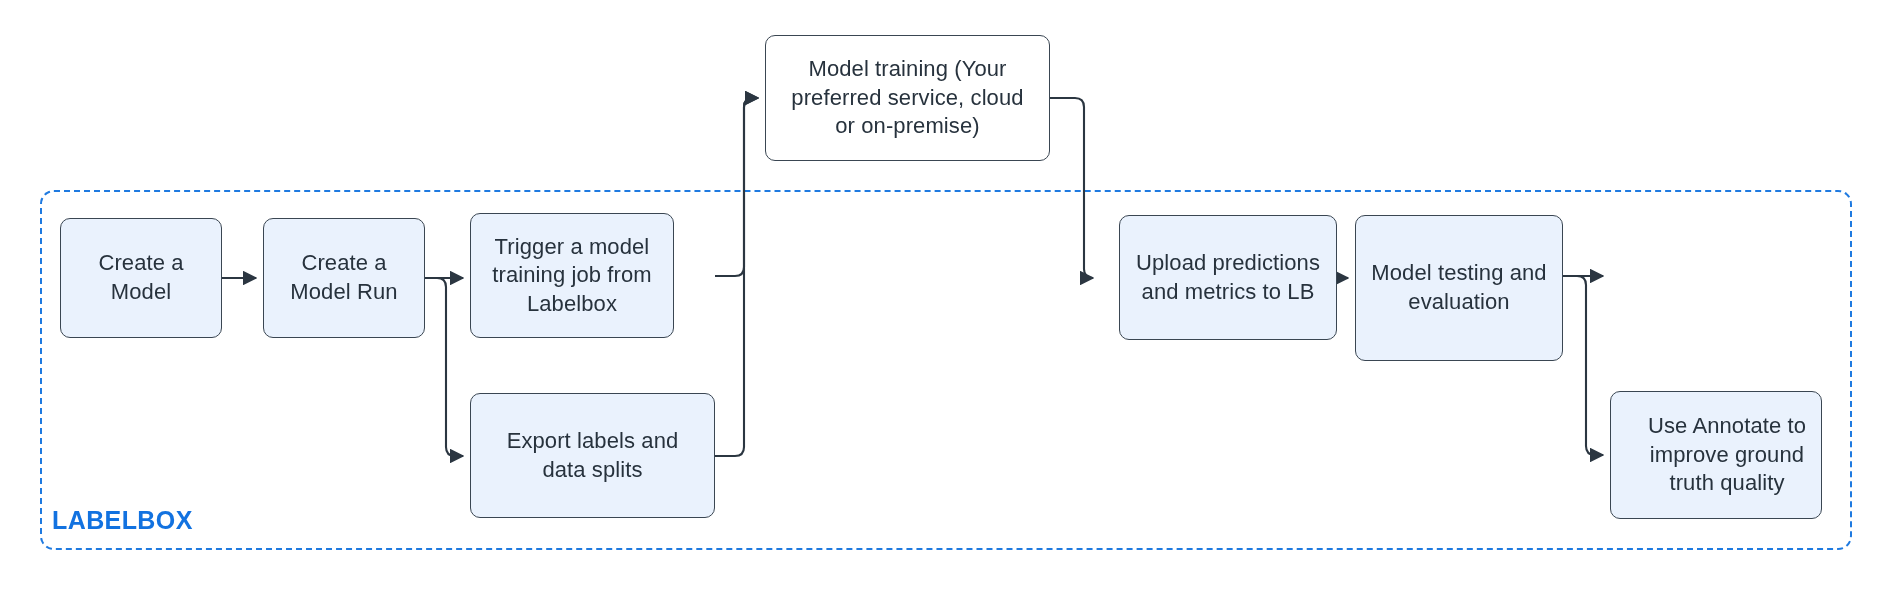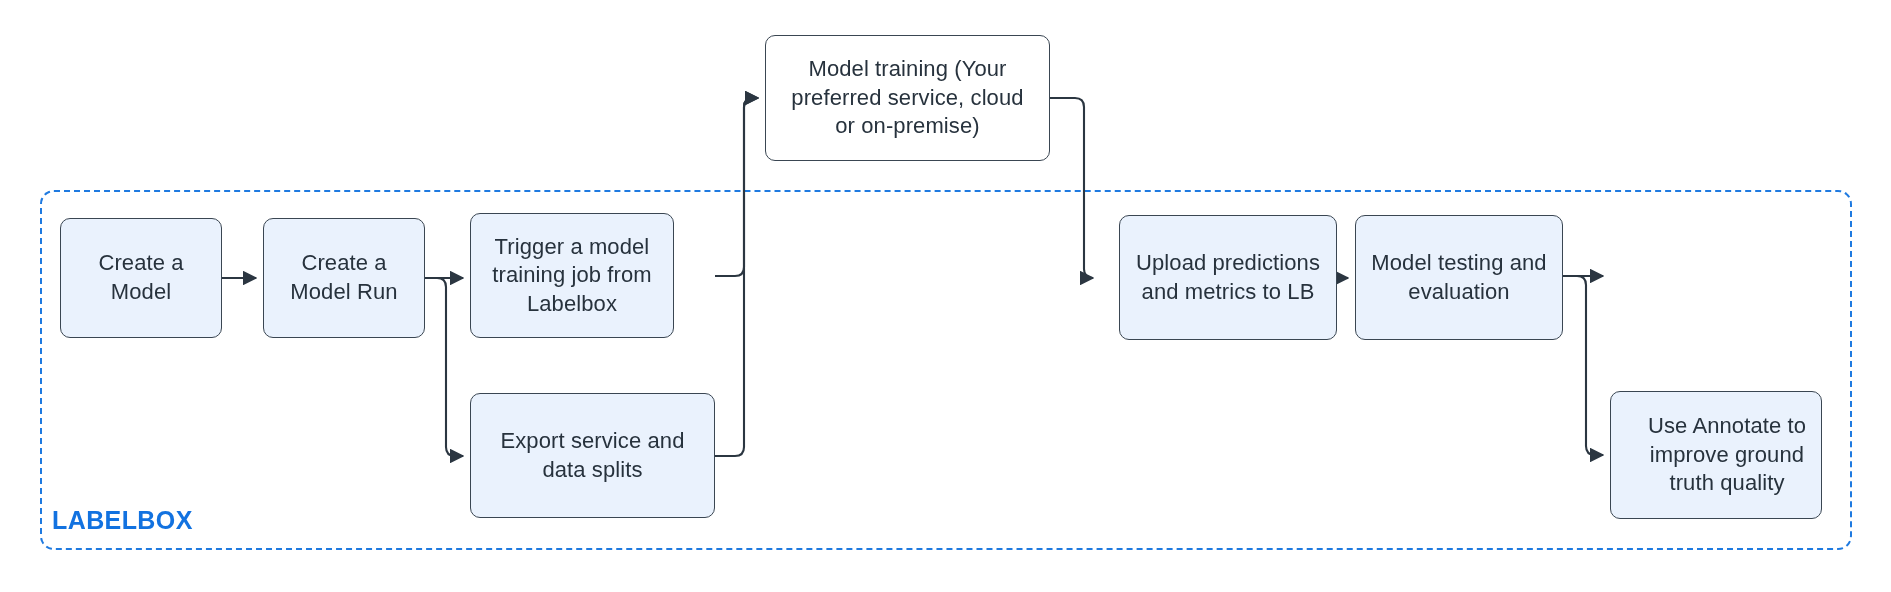--- a/index.html
+++ b/index.html
@@ -99,23 +99,23 @@
   <div class="node fill-white" style="left: 765px; top: 35px; width: 285px; height: 126px; background: rgb(255, 255, 255); border-color: rgb(58, 70, 82); color: rgb(39, 50, 61);">Model training (Your
 preferred service, cloud
 or on-premise)</div>
   <div class="node fill-blue" style="left: 60px; top: 218px; width: 162px; height: 120px; background: rgb(234, 242, 253); border-color: rgb(58, 70, 82); color: rgb(39, 50, 61);">Create a
 Model</div>
   <div class="node fill-blue" style="left: 263px; top: 218px; width: 162px; height: 120px; background: rgb(234, 242, 253); border-color: rgb(58, 70, 82); color: rgb(39, 50, 61);">Create a
 Model Run</div>
   <div class="node fill-blue" style="left: 470px; top: 213px; width: 204px; height: 125px; background: rgb(234, 242, 253); border-color: rgb(58, 70, 82); color: rgb(39, 50, 61);">Trigger a model
 training job from
 Labelbox</div>
-  <div class="node fill-blue" style="left: 470px; top: 393px; width: 245px; height: 125px; background: rgb(234, 242, 253); border-color: rgb(58, 70, 82); color: rgb(39, 50, 61);">Export service and
+  <div class="node fill-blue" style="left: 470px; top: 393px; width: 245px; height: 125px; background: rgb(234, 242, 253); border-color: rgb(58, 70, 82); color: rgb(39, 50, 61);">Export labels and
 data splits</div>
   <div class="node fill-blue" style="left: 1100px; top: 215px; width: 218px; height: 125px; background: rgb(234, 242, 253); border-color: rgb(58, 70, 82); color: rgb(39, 50, 61); margin-left: 19px;">Upload predictions
 and metrics to LB</div>
-  <div class="node fill-blue" style="left: 1355px; top: 215px; width: 208px; height: 125px; background: rgb(234, 242, 253); border-color: rgb(58, 70, 82); color: rgb(39, 50, 61);">Model testing and
+  <div class="node fill-blue" style="left: 1355px; top: 215px; width: 208px; height: 146px; background: rgb(234, 242, 253); border-color: rgb(58, 70, 82); color: rgb(39, 50, 61);">Model testing and
 evaluation</div>
   <div class="node fill-blue" style="left: 1610px; top: 391px; width: 212px; height: 128px; background: rgb(234, 242, 253); border-color: rgb(58, 70, 82); color: rgb(39, 50, 61); padding-left: 32px;">Use Annotate to
 improve ground
 truth quality</div>
 
 </div>
 
 </body></html>

